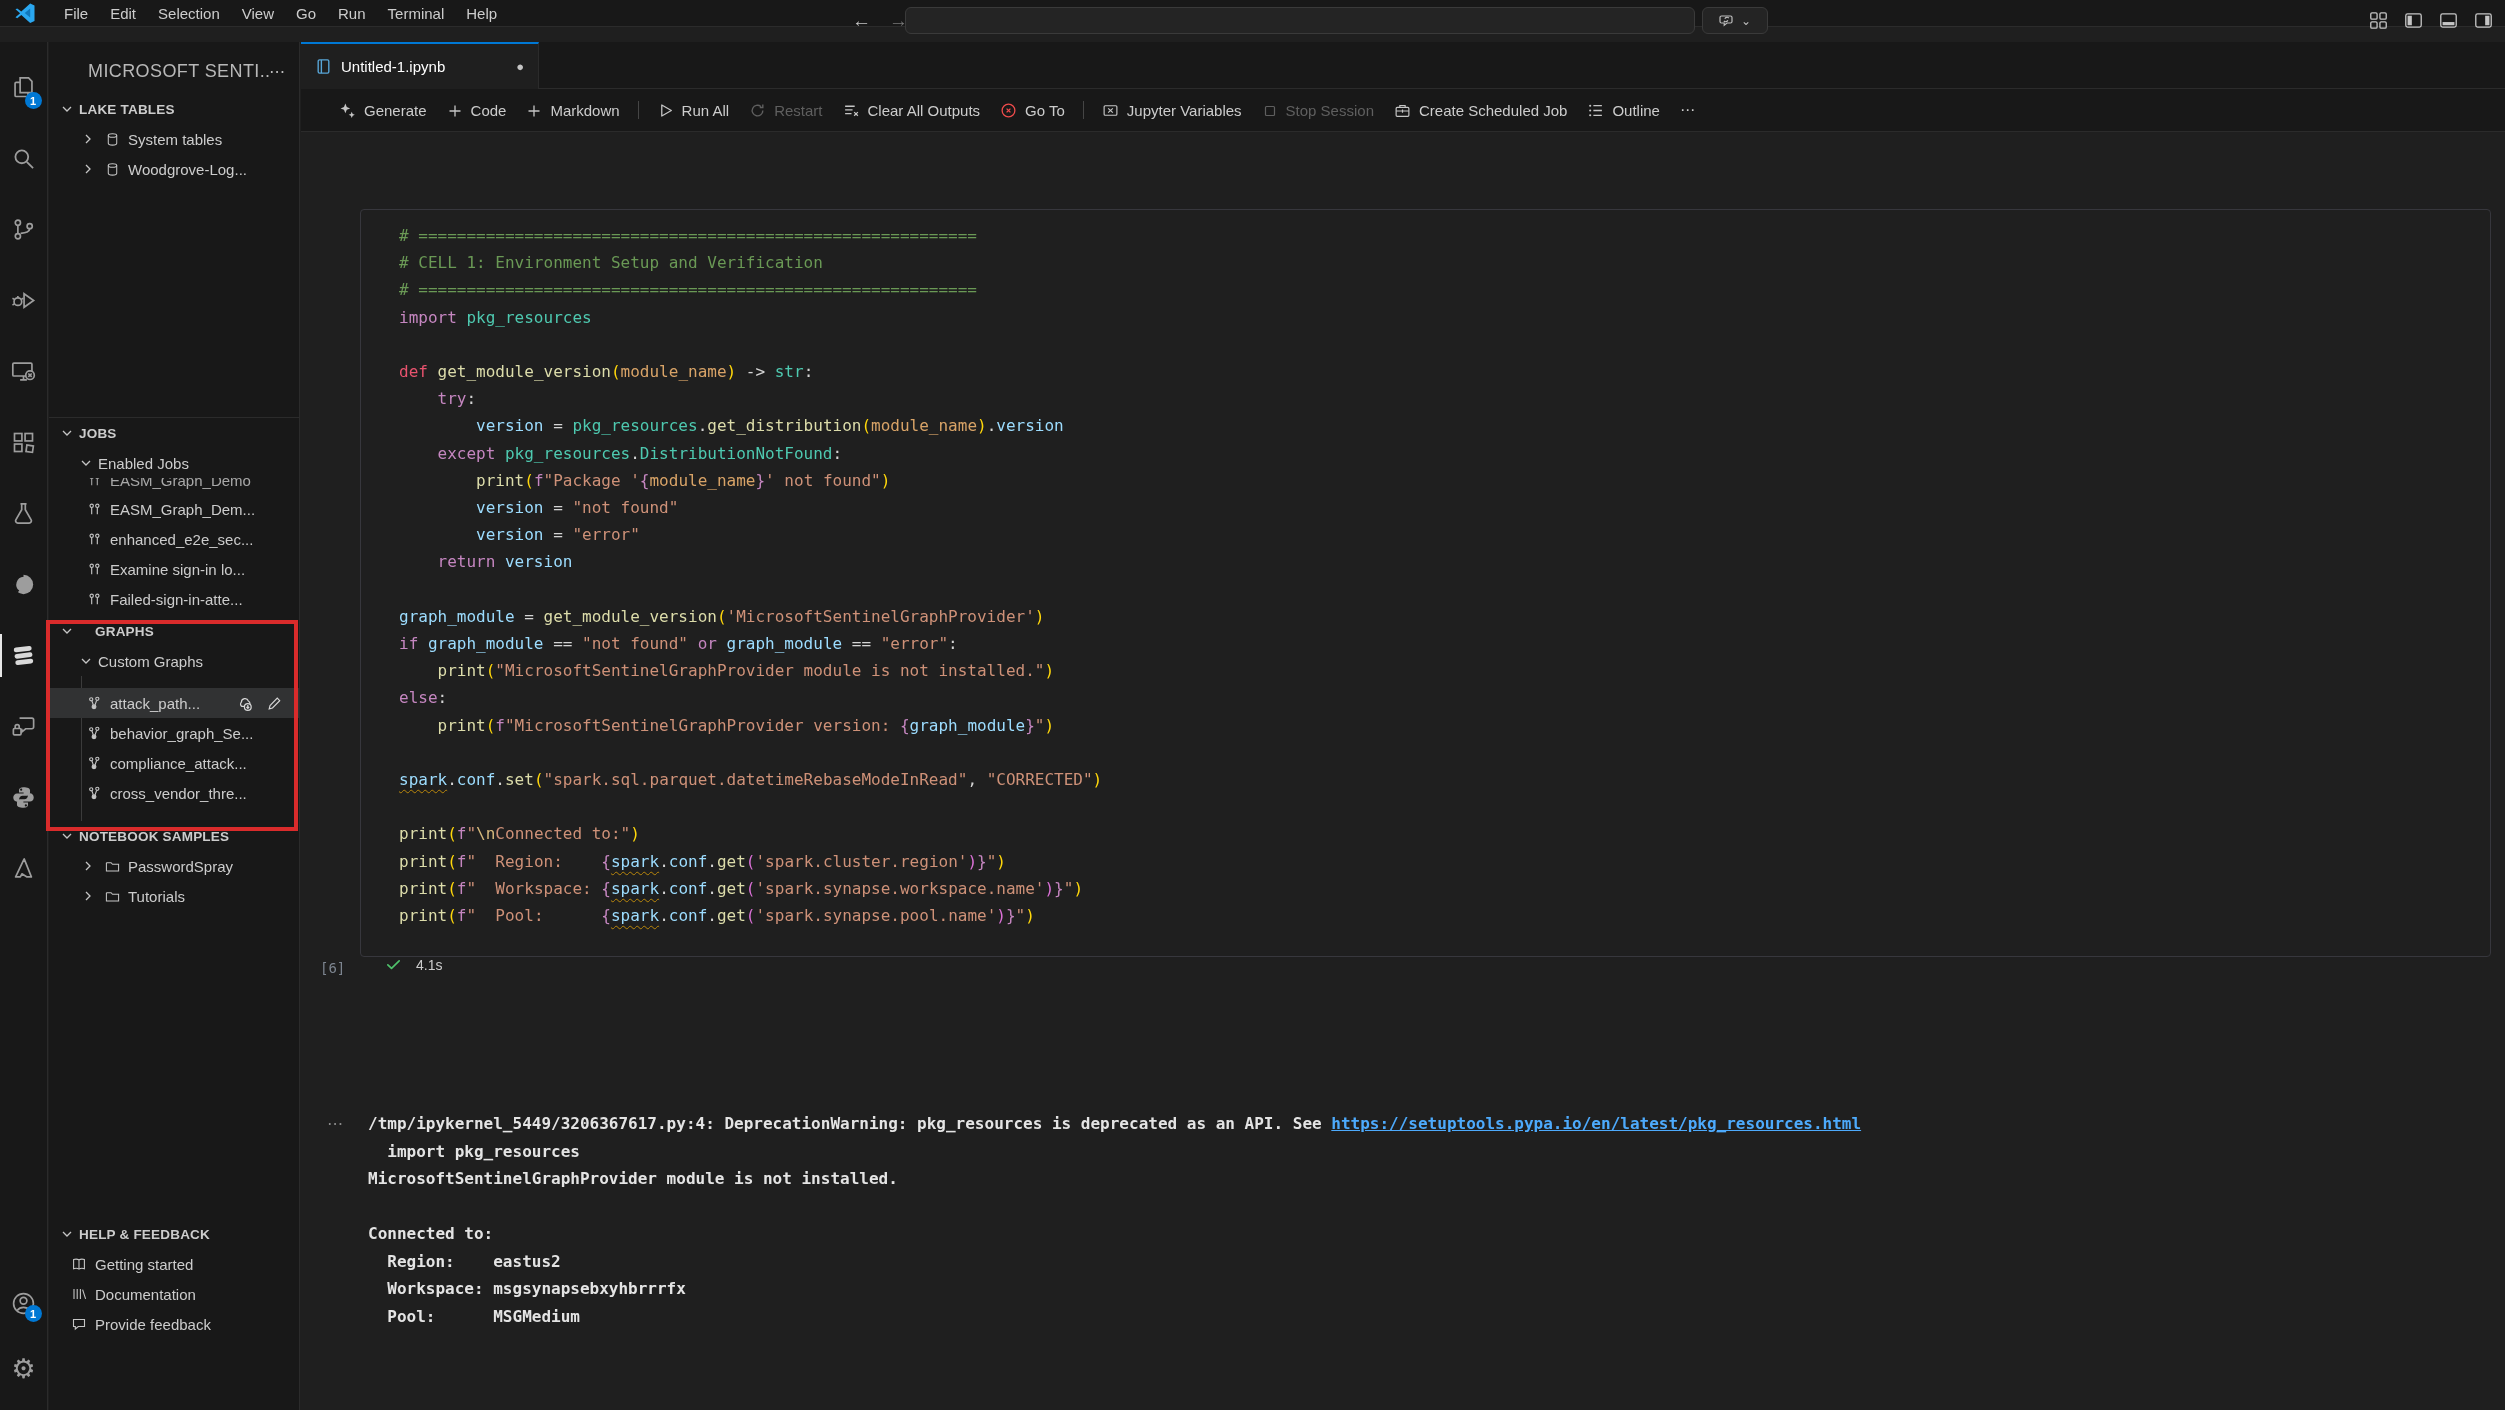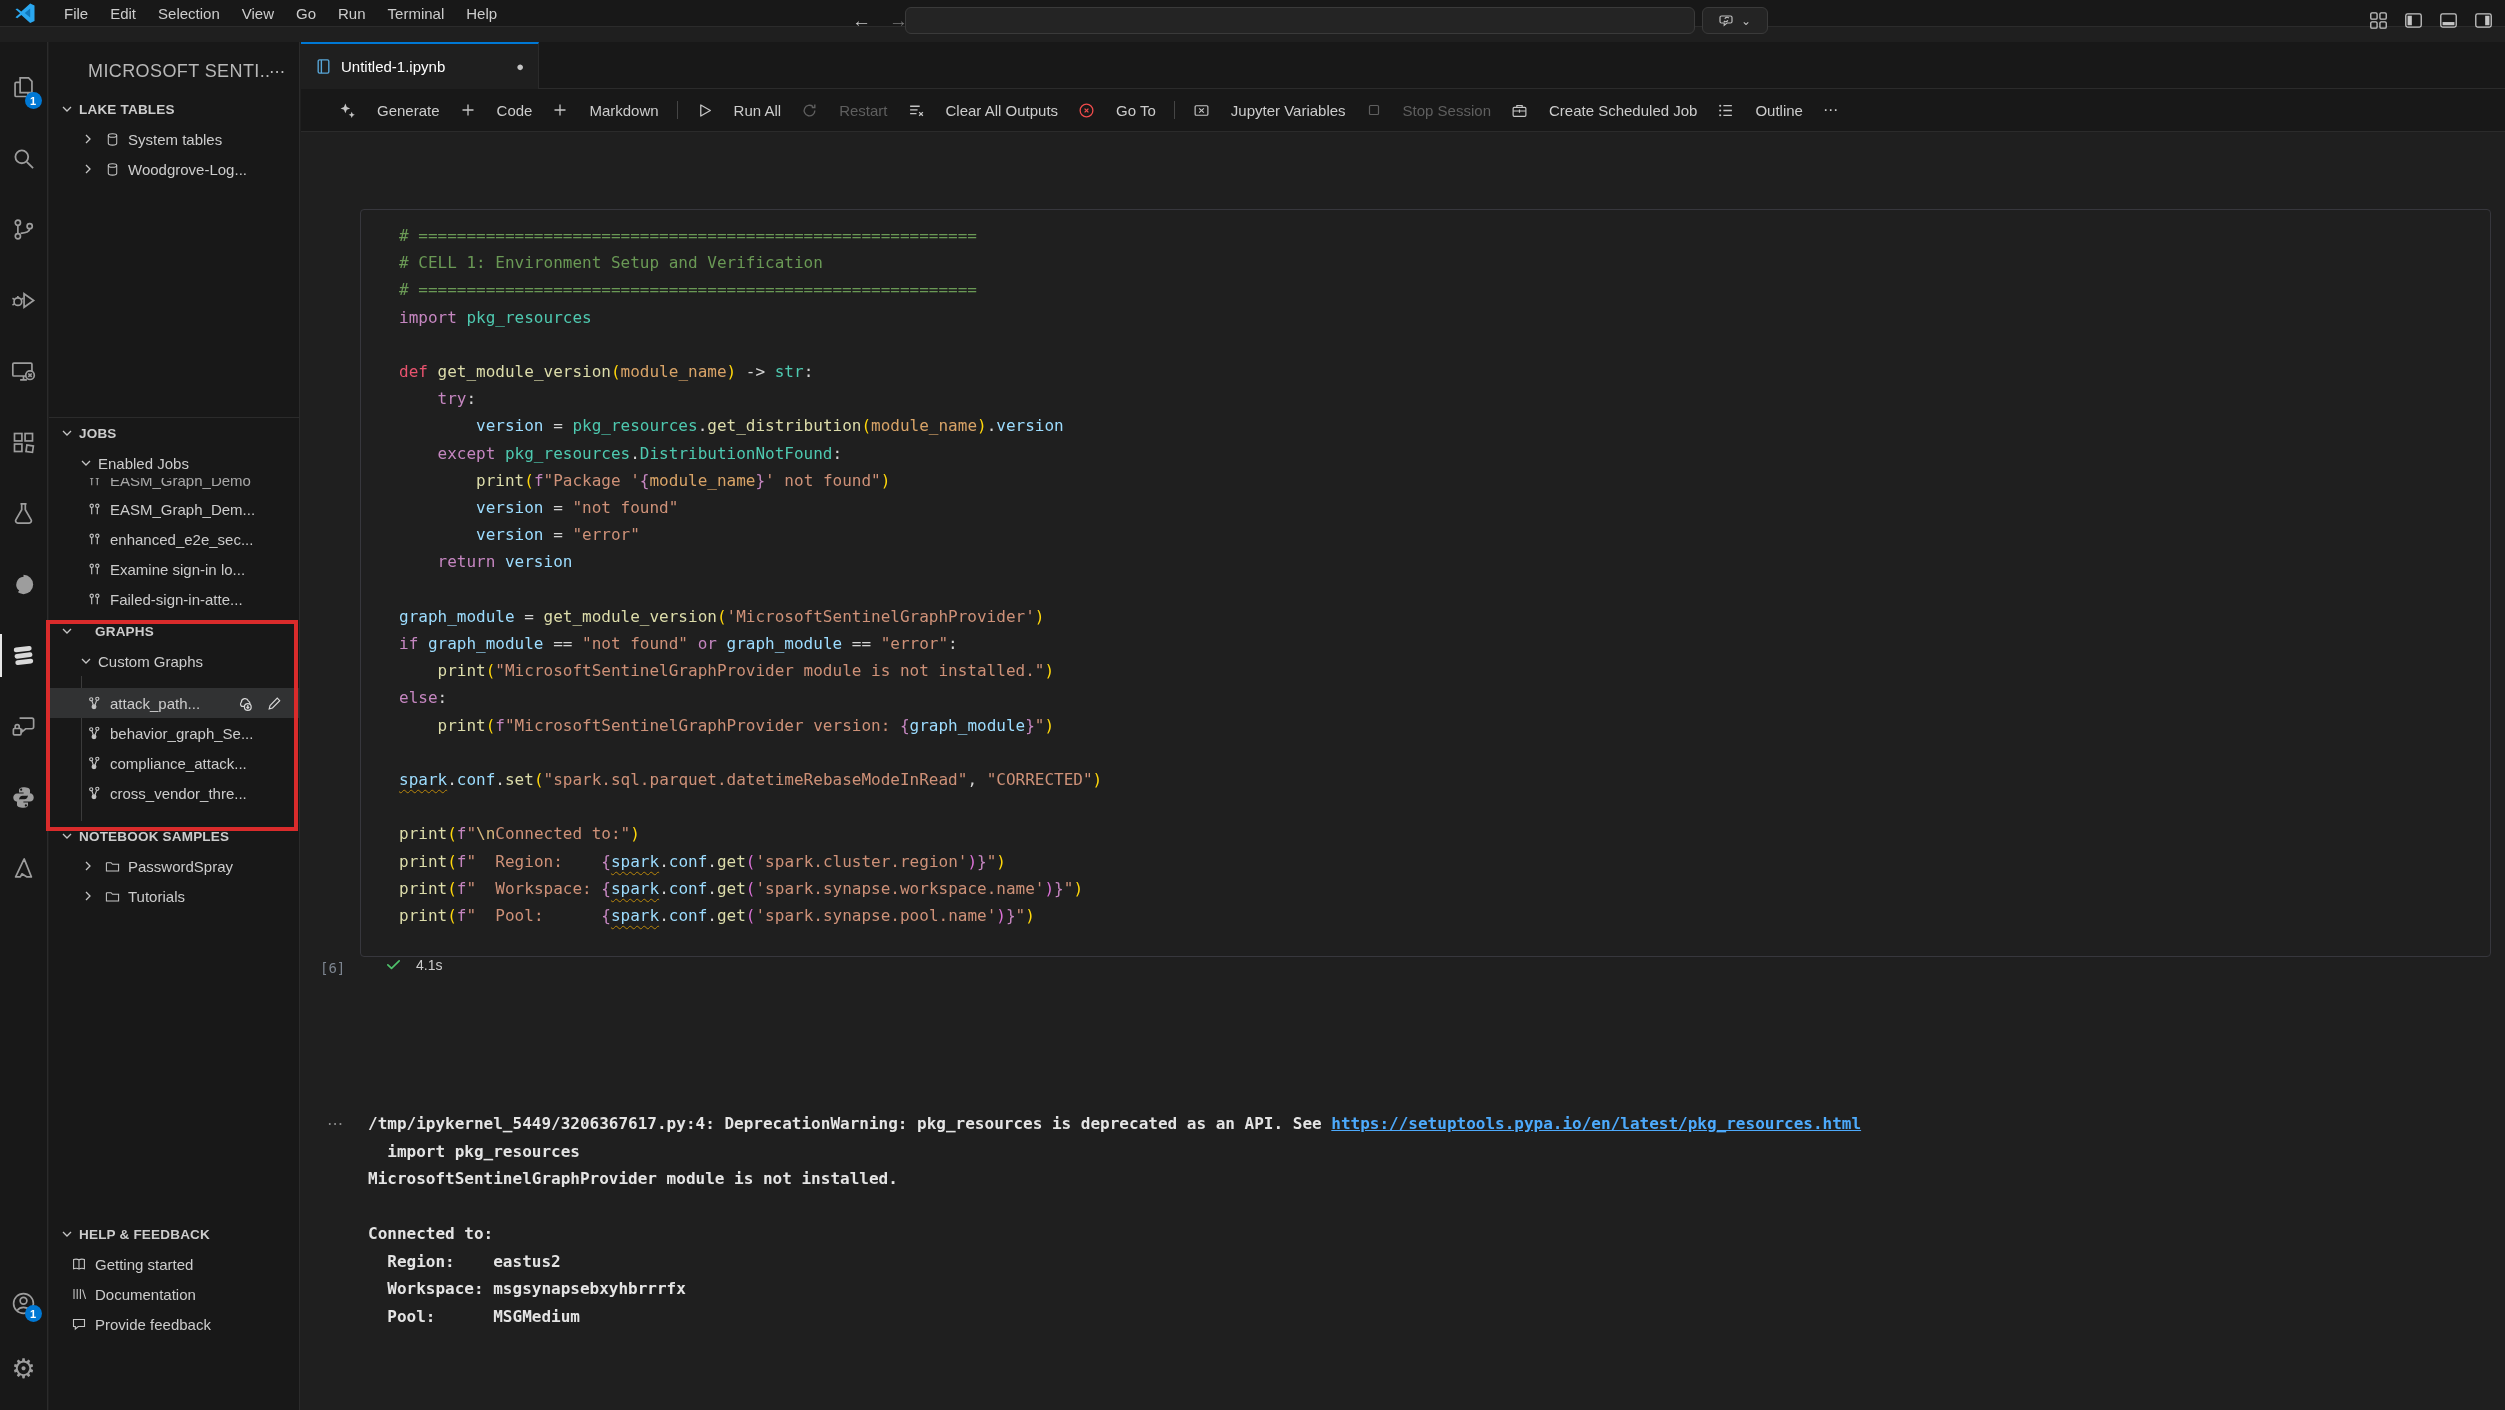--- a/index.html
+++ b/index.html
@@ -106,21 +106,21 @@
     border-right:1px solid #2b2b2b; display:flex; align-items:center; padding:0 14px; gap:9px;
     font-size:15px; color:#ffffff;
   }
   .tab-dirty { color:#c5c5c5; font-size:13px; margin-left:auto; }
 
   .nbtoolbar {
     position:absolute; top:47px; left:0; right:0; height:43px; background:#181818;
     border-bottom:1px solid #2b2b2b; display:flex; align-items:center; padding-left:28px;
     font-size:15px; color:#cccccc;
   }
-  .tb-item { display:flex; align-items:flex-start; gap:21px; padding:5px 10px; border-radius:5px; cursor:pointer; white-space:nowrap; }
+  .tb-item { display:flex; align-items:flex-end; gap:8px; padding:5px 10px; border-radius:5px; cursor:pointer; white-space:nowrap; }
   .tb-item.disabled { color:#5f5f5f; }
   .tb-sep { width:1px; height:18px; background:#454545; margin:0 8px; }
 
   .notebook { position:absolute; top:90px; left:0; right:0; bottom:0; background:#1f1f1f; }
   .cell-frame {
     position:absolute; left:59px; top:77px; width:2131px; height:748px;
     border:1px solid #37373d; border-radius:4px; background:#1f1f1f;
   }
   .cell-code {
     position:absolute; top:12px; left:38px; right:10px;

